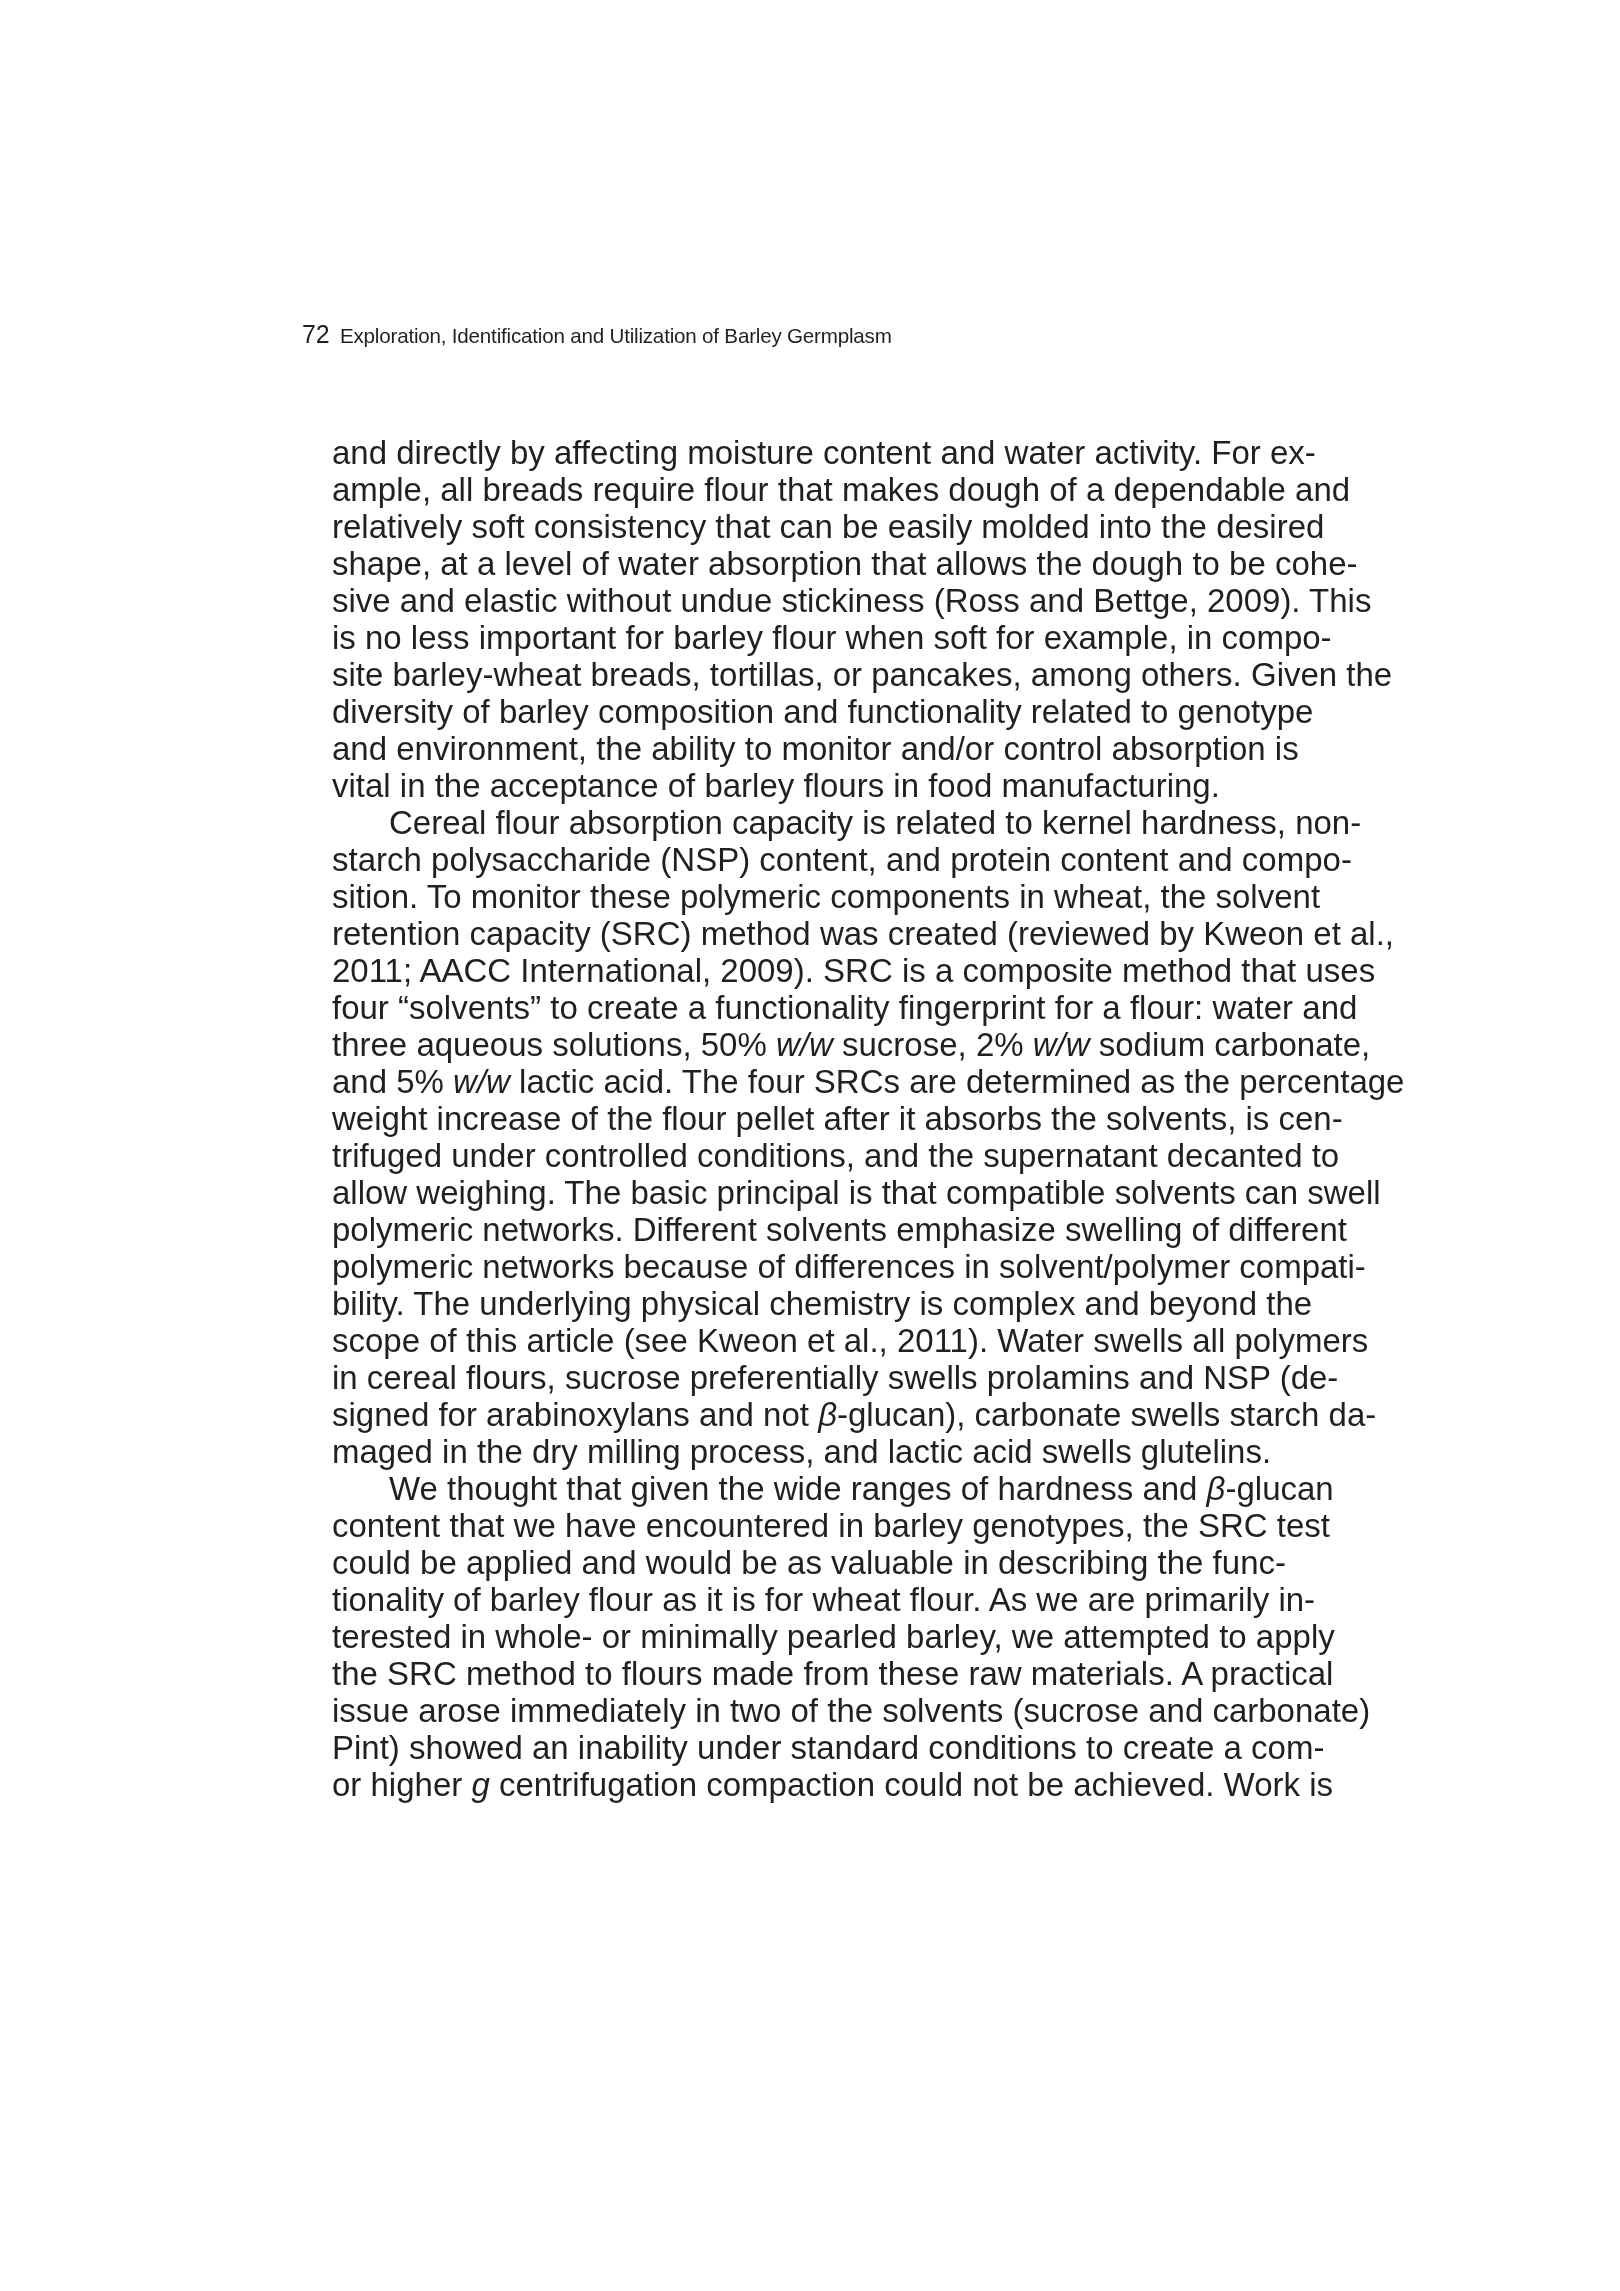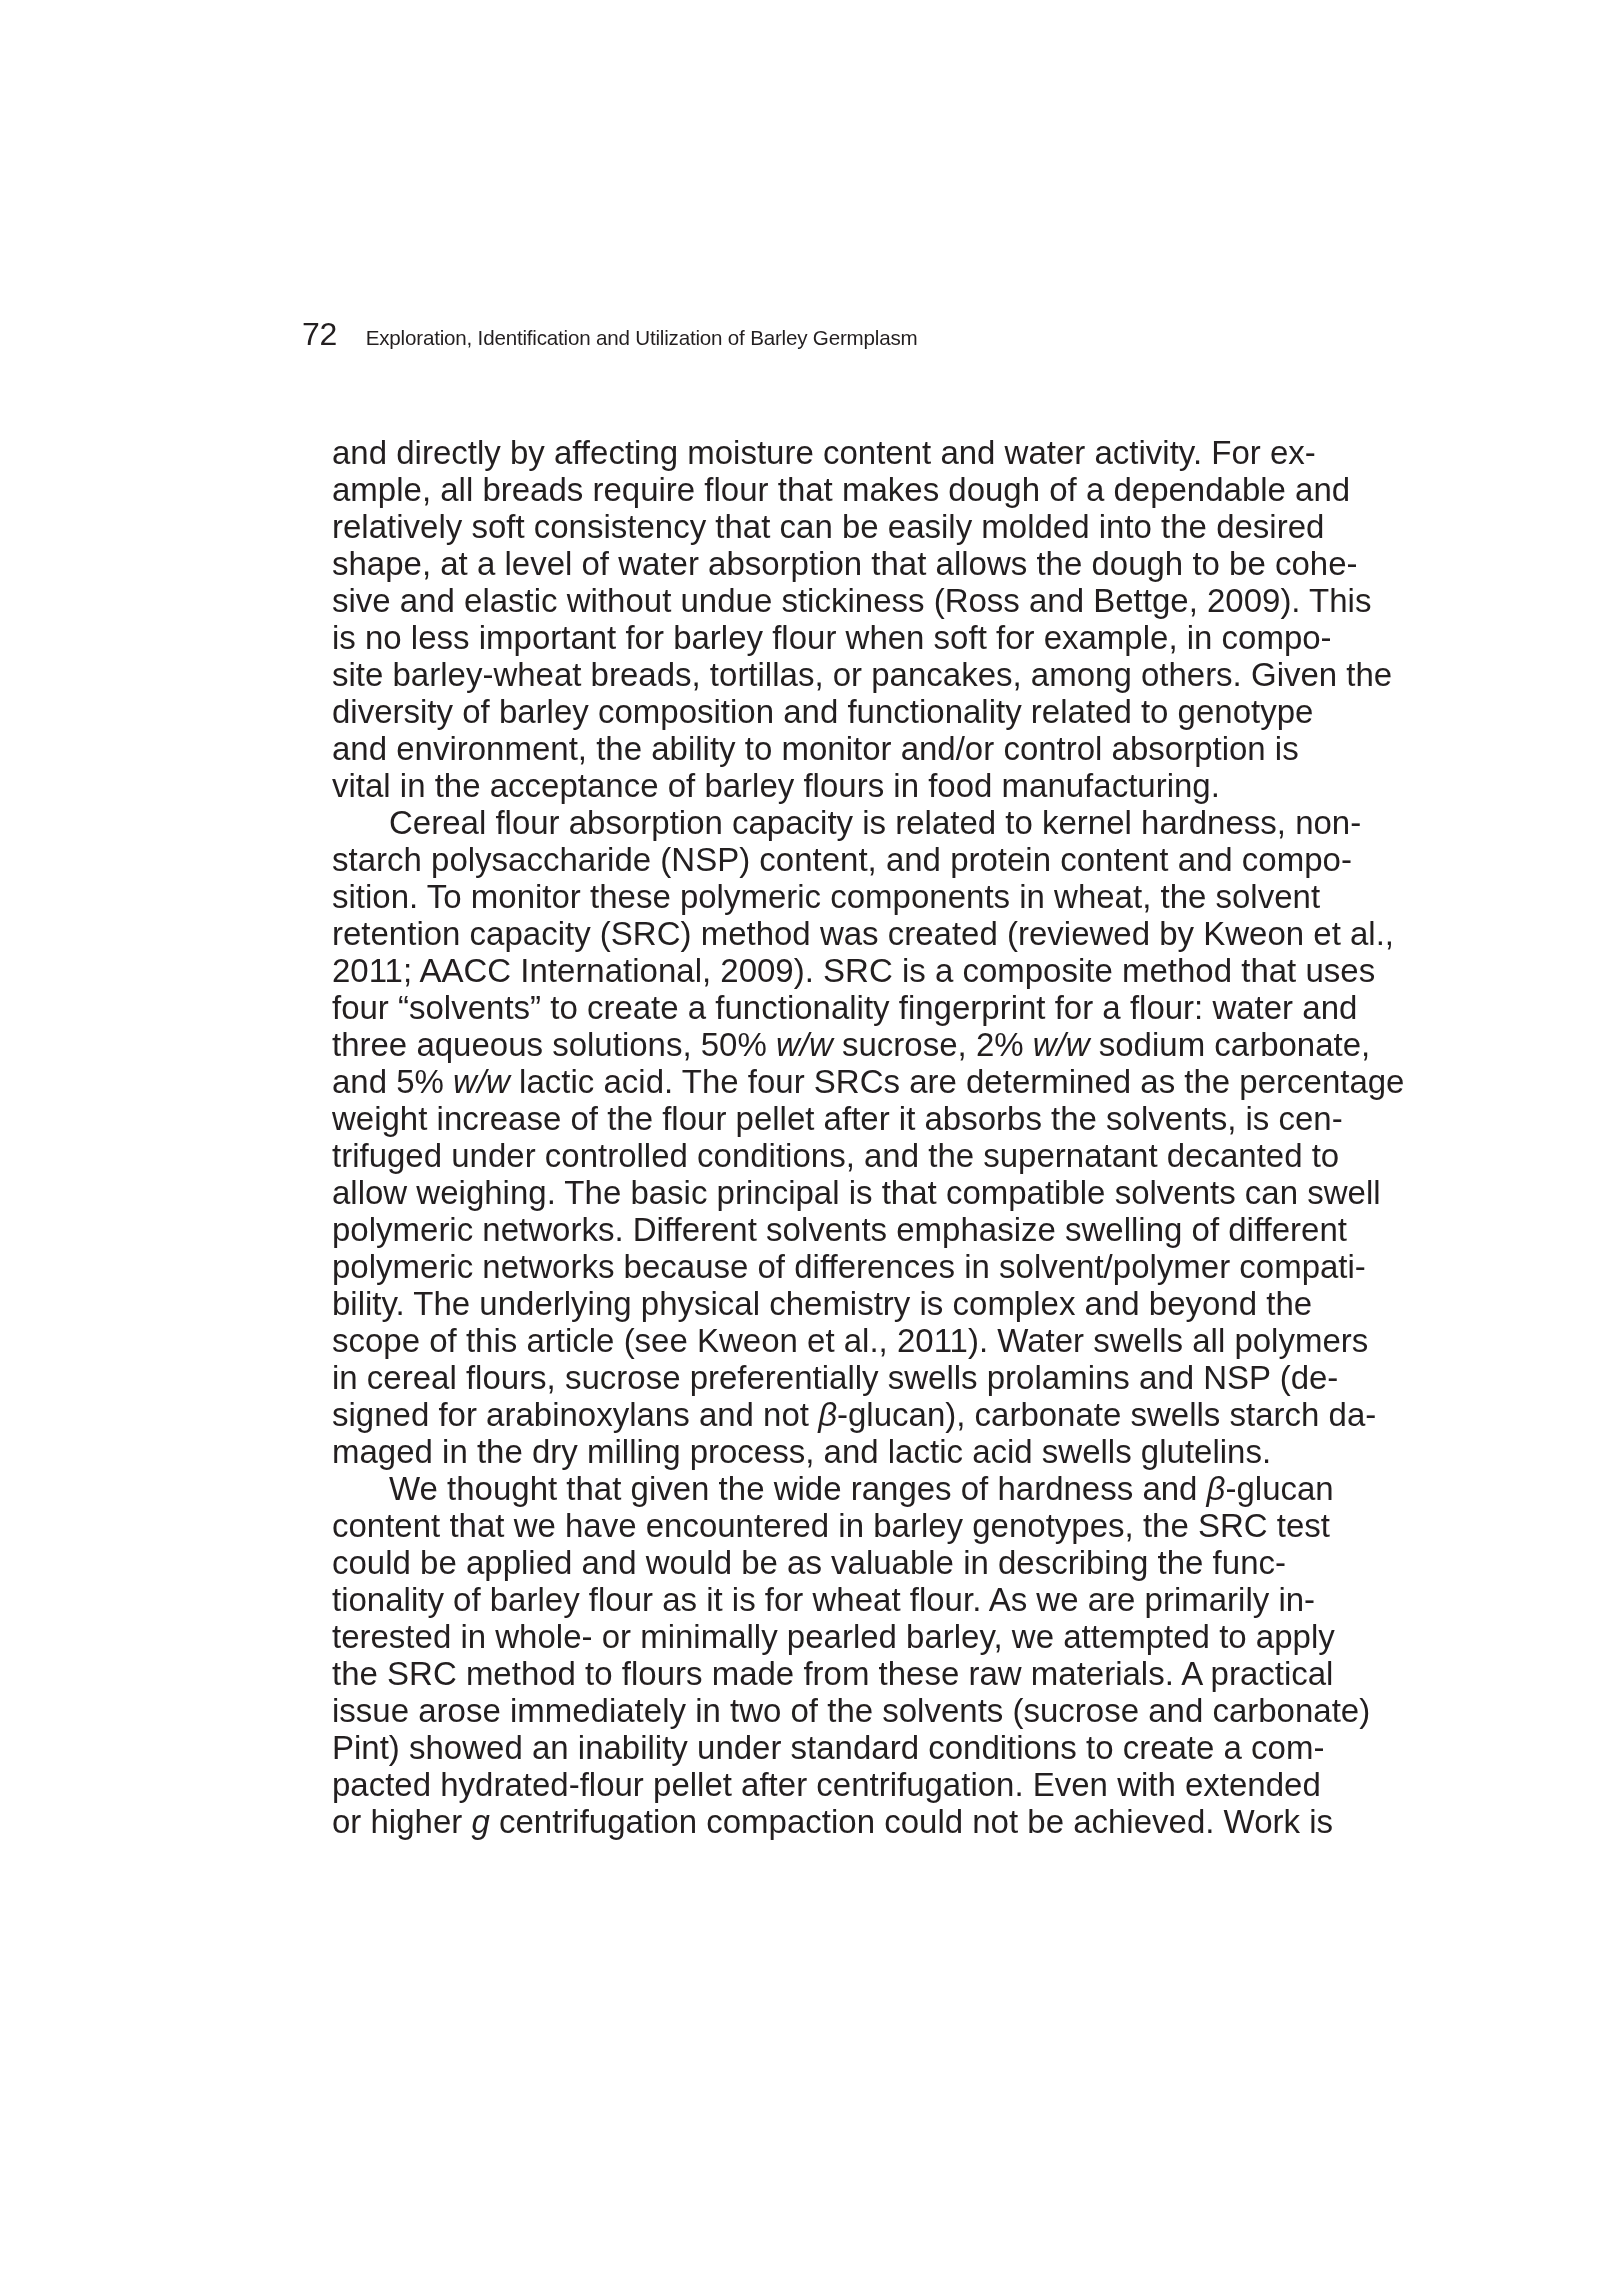--- a/index.html
+++ b/index.html
@@ -18,22 +18,22 @@
     .running-head {
       position: absolute;
       left: 302px;
       top: 320px;
       font-size: 20.6px;
       line-height: 29px;
       white-space: nowrap;
       letter-spacing: -0.2px;
     }
     .running-head .folio {
-      font-size: 32px;
-      margin-right: 23px;
+      font-size: 25px;
+      margin-right: 5px;
     }
     .body-text {
       position: absolute;
       left: 332px;
       top: 434px;
       width: 918px;
       font-size: 33px;
       line-height: 37px;
     }
     .line {
@@ -94,17 +94,16 @@
     </div>
   <div>
       <span class="line indent">We thought that given the wide ranges of hardness and <i>β</i>-glucan</span>
       <span class="line">content that we have encountered in barley genotypes, the SRC test</span>
       <span class="line">could be applied and would be as valuable in describing the func-</span>
       <span class="line">tionality of barley flour as it is for wheat flour. As we are primarily in-</span>
       <span class="line">terested in whole- or minimally pearled barley, we attempted to apply</span>
       <span class="line">the SRC method to flours made from these raw materials. A practical</span>
       <span class="line">issue arose immediately in two of the solvents (sucrose and carbonate)</span>
       <span class="line">Pint) showed an inability under standard conditions to create a com-</span>
-      <span class="line">pacted hydrated-flour pellet after centrifugation. Even with extended</span>
       <span class="line">or higher <i>g</i> centrifugation compaction could not be achieved. Work is</span>
     </div>
 </div>
 
 
 </body></html>

